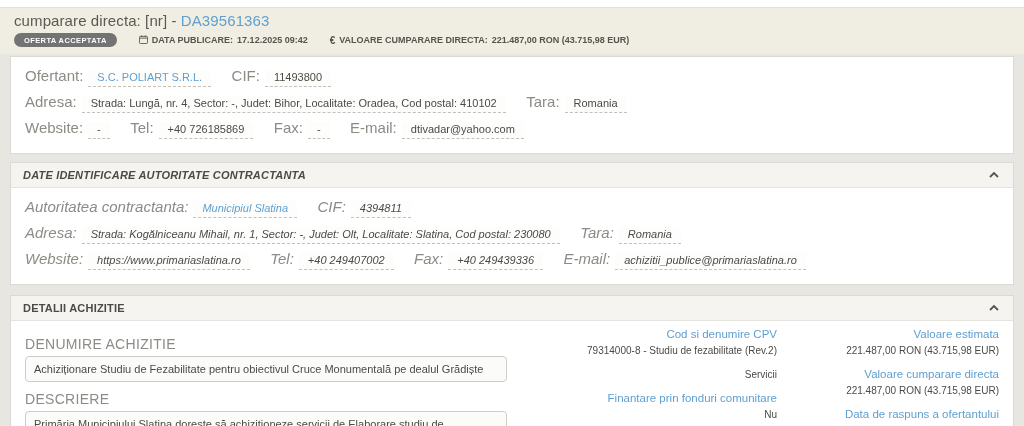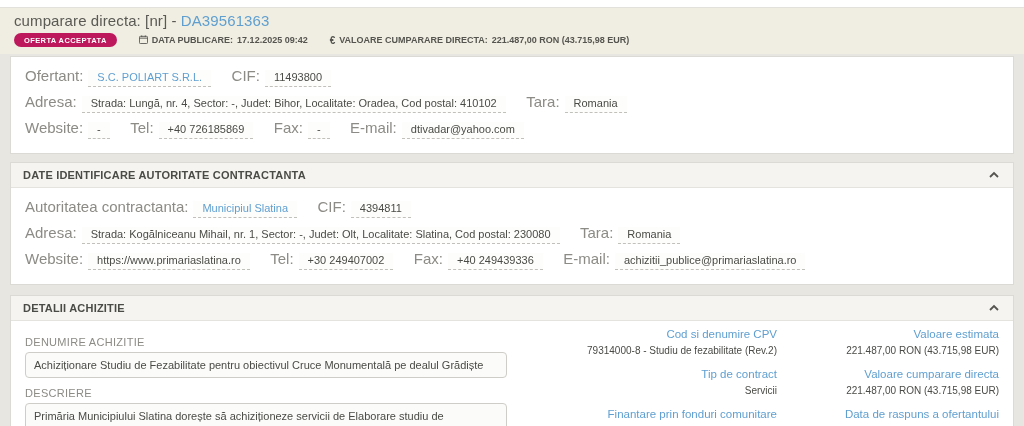--- a/index.html
+++ b/index.html
@@ -11,30 +11,30 @@
     color: #4a4a46;
   }
   .top-strip { height: 8px; background: #ffffff; border-bottom: 1px solid #e3e1db; }
 
   
   .header-band { background: #f0eee2; padding: 4px 8px 7px 14px; }
   .page-title { font-size: 15px; color: #5a5954; font-weight: 400; letter-spacing: .1px; }
   .page-title a, a { color: #5f9fd0; text-decoration: none; cursor: pointer; }
   .meta-row { display: flex; align-items: center; margin-top: 4px; gap: 22px; }
   .badge {
-    background: #be185d; color: #fff; font-size: 7.5px; font-weight: 700;
+    background: #737373; color: #fff; font-size: 7.5px; font-weight: 700;
     letter-spacing: .4px; padding: 3px 10px 2px; border-radius: 9px; white-space: nowrap;
   }
   .meta-item { font-size: 9px; font-weight: 700; color: #55544f; display: flex; align-items: center; gap: 4px; white-space: nowrap; }
   .euro-glyph { font-size: 10px; font-weight: 700; color: #55544f; }
 
   
   .panel { background: #fff; border: 1px solid #dcdad4; margin: 0 10px; }
   .panel-1 { margin-top: 2px; }
-  .panel-2 { margin-top: 8px; }
+  .panel-2 { margin-top: 8px; font-style: italic; }
   .panel-3 { margin-top: 10px; }
   .section-header {
     background: #f5f4f0; border-bottom: 1px solid #e5e3dd;
     padding: 6px 14px 6px 12px; display: flex; justify-content: space-between; align-items: center;
   }
   .section-title { font-size: 11px; font-weight: 700; color: #4a4a46; letter-spacing: .2px; }
   .chevron-btn { background: none; border: none; cursor: pointer; padding: 0; line-height: 0; }
 
   .panel-body { padding: 8px 14px 10px; }
   .pair-row { line-height: 15px; padding: 3px 0 4px; white-space: nowrap; }
@@ -44,21 +44,21 @@
     padding: 0 9px 1px; margin-right: 16px;
     background: #fdfdfc; border-bottom: 1px dashed #c2c0ba;
   }
   .val.link { color: #5f9fd0; }
 
   
   .details-body { display: flex; padding: 6px 14px 16px; }
   .col-left { width: 482px; flex: none; }
   .col-mid { width: 240px; flex: none; margin-left: 30px; }
   .col-right { flex: 1; margin-left: 10px; }
-  .field-label { font-size: 11px; color: #8c8b85; letter-spacing: .3px; margin: 9px 0 4px; }
+  .field-label { font-size: 14px; color: #8c8b85; letter-spacing: .3px; margin: 9px 0 4px; }
   .field-box {
     border: 1px solid #cfcdc7; background: #fbfbfa; border-radius: 4px;
     font-size: 11px; color: #4a4a46; padding: 4px 8px; line-height: 16px; width: 100%;
   }
   .info-group { margin-bottom: 9px; text-align: right; }
   .info-label { color: #5f9fd0; font-size: 11.5px; line-height: 15px; }
   .info-value { color: #4a4a46; font-size: 10px; line-height: 15px; margin-top: 1px; }
 </style>
 </head>
 <body>
@@ -121,21 +121,21 @@
     <div class="pair-row">
       <span class="lbl">Autoritatea contractanta:</span><a class="val link" href="#">Municipiul Slatina</a>
       <span class="lbl">CIF:</span><span class="val">4394811</span>
     </div>
     <div class="pair-row">
       <span class="lbl">Adresa:</span><span class="val">Strada: Kogălniceanu Mihail, nr. 1, Sector: -, Judet: Olt, Localitate: Slatina, Cod postal: 230080</span>
       <span class="lbl">Tara:</span><span class="val">Romania</span>
     </div>
     <div class="pair-row">
       <span class="lbl">Website:</span><span class="val">https://www.primariaslatina.ro</span>
-      <span class="lbl">Tel:</span><span class="val">+30 249407002</span>
+      <span class="lbl">Tel:</span><span class="val">+40 249407002</span>
       <span class="lbl">Fax:</span><span class="val">+40 249439336</span>
       <span class="lbl">E-mail:</span><span class="val">achizitii_publice@primariaslatina.ro</span>
     </div>
   </div>
 </div>
 
 <div class="panel panel-3">
   <div class="section-header">
     <span class="section-title">DETALII ACHIZITIE</span>
     <button class="chevron-btn">
@@ -152,21 +152,20 @@
       <div class="field-box"><span>Primăria Municipiului Slatina dorește să achiziționeze servicii de Elaborare studiu de fezabilitate pentru obiectivul “Cruce Monumentală de pe Dealul Grăște” conform specificațiilor tehnice din caietul de sarcini și documentației atașate. </span></div>
 
     </div>
 
     <div class="col-mid">
       <div class="info-group">
         <div class="info-label">Cod si denumire CPV</div>
         <div class="info-value">79314000-8 - Studiu de fezabilitate (Rev.2)</div>
       </div>
       <div class="info-group">
-        <div class="info-label">Tip de contract</div>
         <div class="info-value">Servicii</div>
       </div>
       <div class="info-group">
         <div class="info-label">Finantare prin fonduri comunitare</div>
         <div class="info-value">Nu</div>
       </div>
     </div>
 
     <div class="col-right">
       <div class="info-group">

